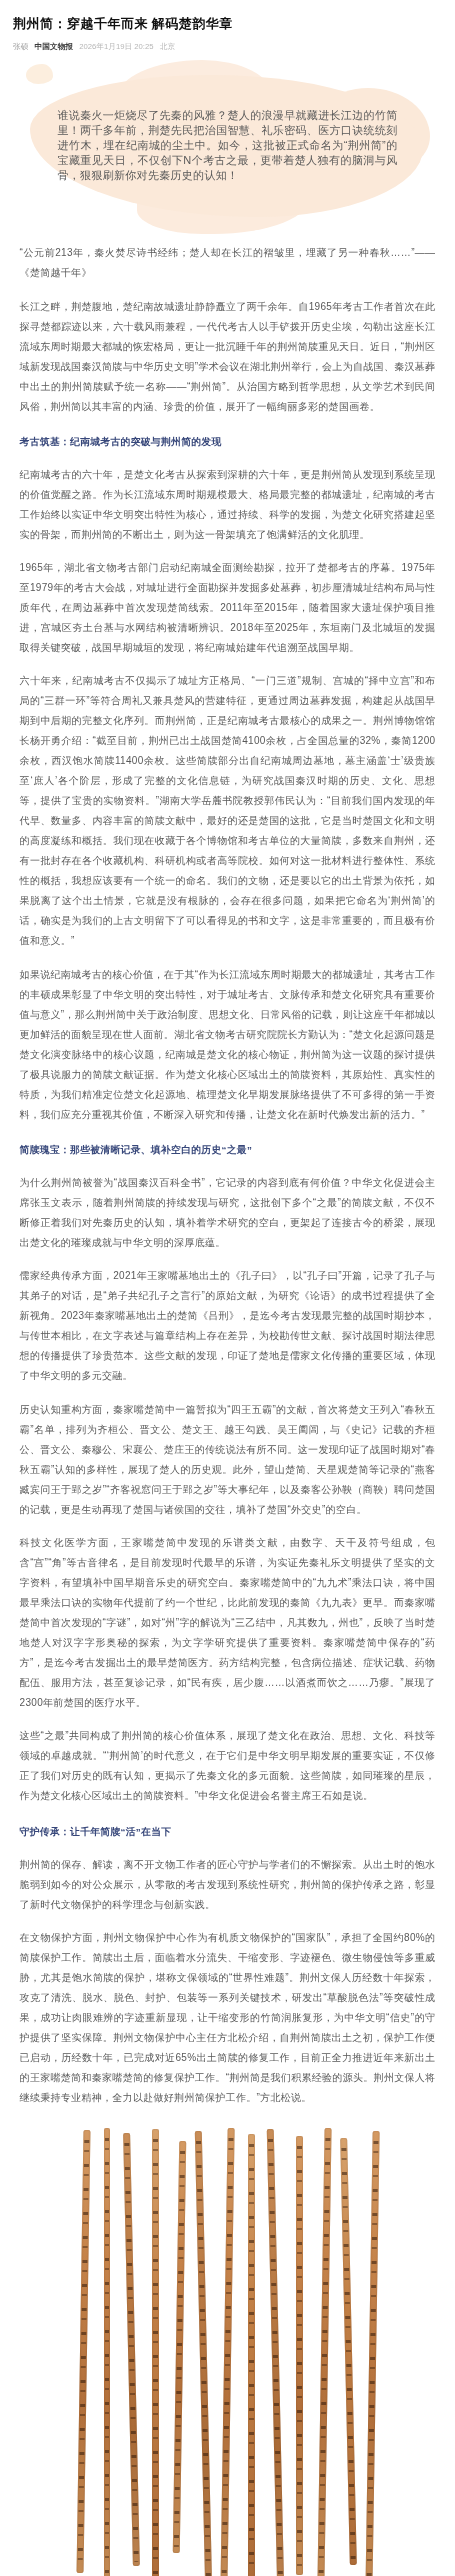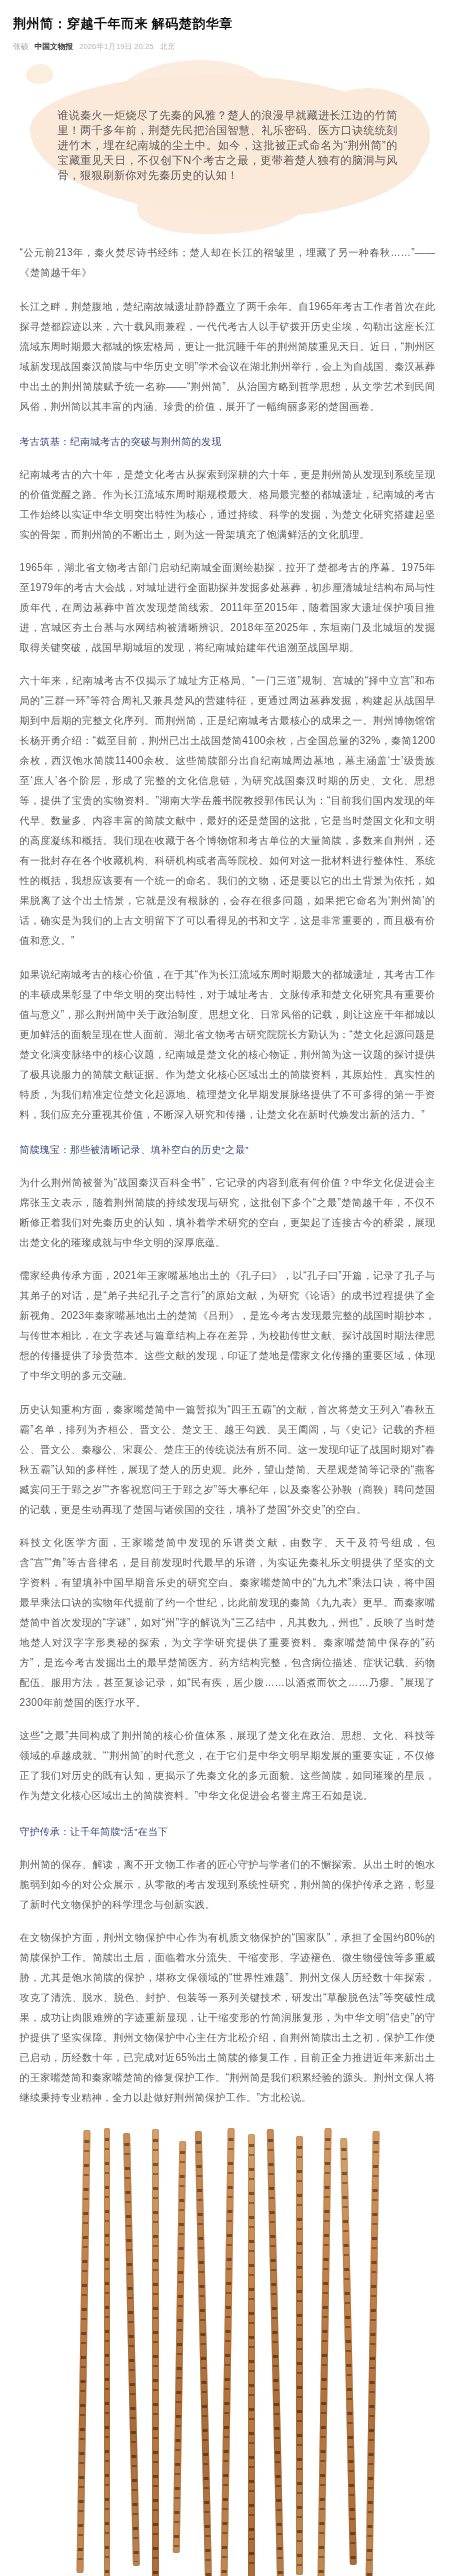--- a/index.html
+++ b/index.html
@@ -17,21 +17,21 @@
   .blob{position:absolute;background:#fbe9d9;}
   .blob-main{inset:7.2px 3.1px 5.2px 1px;border-radius:46% 54% 42% 58% / 38% 52% 48% 62%;}
   .blob-top{width:155px;height:62px;left:88px;top:-7.2px;border-radius:55% 45% 50% 50%/62% 58% 42% 38%;background:#fcecdf;}
   .blob-right{width:124px;height:88px;right:-4.1px;top:20.6px;border-radius:50% 50% 45% 55%/60% 55% 45% 40%;background:#fbe9d9;}
   .blob-bottom{width:175px;height:67px;left:108px;bottom:-11.3px;border-radius:48% 52% 60% 40%/55% 45% 62% 38%;background:#fcebdd;}
   .blob-dot{width:27px;height:19.6px;left:-3.1px;top:-3.1px;border-radius:60% 40% 55% 45%/55% 60% 40% 45%;background:#fceede;}
   .intro-text{position:relative;z-index:2;font-size:11px;line-height:15px;letter-spacing:0.3px;color:#595959;text-align:justify;margin:8px;}
   
   .para{font-size:10px;line-height:20px;letter-spacing:0.3px;text-align:justify;color:#585858;margin:0 0 13.4px;}
   .quote{margin-bottom:13.4px;}
-  .sec-heading{font-size:9.8px;font-weight:400;color:#37477a;letter-spacing:0.3px;margin:19.6px 0 15.5px;}
+  .sec-heading{font-size:9.8px;font-weight:700;color:#37477a;letter-spacing:0.3px;margin:19.6px 0 15.5px;}
   
   .fig{margin:7.2px 0 0;}
   .slips{display:flex;justify-content:space-between;align-items:flex-start;padding:6.2px 60px 0;height:466px;overflow:hidden;}
   .slip{width:6.7px;border-radius:2.1px;position:relative;flex:0 0 auto;
         background:linear-gradient(180deg,#d49a63 0%,#c5834a 28%,#b16f3a 62%,#c48c55 100%);
         box-shadow:inset 0 0 1.5px rgba(90,45,12,.45);}
   .slip::after{content:"";position:absolute;left:1px;right:1px;top:4.1px;bottom:4.1px;border-radius:1.5px;
         background:repeating-linear-gradient(180deg,rgba(40,20,8,0) 0 6.2px,rgba(48,24,9,.55) 6.2px 8.8px,rgba(40,20,8,0) 8.8px 16px,rgba(48,24,9,.42) 16px 18px,rgba(40,20,8,0) 18px 24px);}
   .slip:nth-child(odd){transform:rotate(.9deg);}
   .slip:nth-child(3n){transform:rotate(-1.3deg);background:linear-gradient(180deg,#c98e58 0%,#b87943 35%,#a96a36 70%,#bb8350 100%);}
@@ -80,21 +80,21 @@
 
     <p class="para">长江之畔，荆楚腹地，楚纪南故城遗址静静矗立了两千余年。自1965年考古工作者首次在此探寻楚都踪迹以来，六十载风雨兼程，一代代考古人以手铲拨开历史尘埃，勾勒出这座长江流域东周时期最大都城的恢宏格局，更让一批沉睡千年的荆州简牍重见天日。近日，“荆州区域新发现战国秦汉简牍与中华历史文明”学术会议在湖北荆州举行，会上为自战国、秦汉墓葬中出土的荆州简牍赋予统一名称——“荆州简”。从治国方略到哲学思想，从文学艺术到民间风俗，荆州简以其丰富的内涵、珍贵的价值，展开了一幅绚丽多彩的楚国画卷。</p>
 
     <h2 class="sec-heading">考古筑基：纪南城考古的突破与荆州简的发现</h2>
     <p class="para">纪南城考古的六十年，是楚文化考古从探索到深耕的六十年，更是荆州简从发现到系统呈现的价值觉醒之路。作为长江流域东周时期规模最大、格局最完整的都城遗址，纪南城的考古工作始终以实证中华文明突出特性为核心，通过持续、科学的发掘，为楚文化研究搭建起坚实的骨架，而荆州简的不断出土，则为这一骨架填充了饱满鲜活的文化肌理。</p>
     <p class="para">1965年，湖北省文物考古部门启动纪南城全面测绘勘探，拉开了楚都考古的序幕。1975年至1979年的考古大会战，对城址进行全面勘探并发掘多处墓葬，初步厘清城址结构布局与性质年代，在周边墓葬中首次发现楚简线索。2011年至2015年，随着国家大遗址保护项目推进，宫城区夯土台基与水网结构被清晰辨识。2018年至2025年，东垣南门及北城垣的发掘取得关键突破，战国早期城垣的发现，将纪南城始建年代追溯至战国早期。</p>
     <p class="para">六十年来，纪南城考古不仅揭示了城址方正格局、“一门三道”规制、宫城的“择中立宫”和布局的“三群一环”等符合周礼又兼具楚风的营建特征，更通过周边墓葬发掘，构建起从战国早期到中后期的完整文化序列。而荆州简，正是纪南城考古最核心的成果之一。荆州博物馆馆长杨开勇介绍：“截至目前，荆州已出土战国楚简4100余枚，占全国总量的32%，秦简1200余枚，西汉饱水简牍11400余枚。这些简牍部分出自纪南城周边墓地，墓主涵盖‘士’级贵族至‘庶人’各个阶层，形成了完整的文化信息链，为研究战国秦汉时期的历史、文化、思想等，提供了宝贵的实物资料。”湖南大学岳麓书院教授郭伟民认为：“目前我们国内发现的年代早、数量多、内容丰富的简牍文献中，最好的还是楚国的这批，它是当时楚国文化和文明的高度凝练和概括。我们现在收藏于各个博物馆和考古单位的大量简牍，多数来自荆州，还有一批封存在各个收藏机构、科研机构或者高等院校。如何对这一批材料进行整体性、系统性的概括，我想应该要有一个统一的命名。我们的文物，还是要以它的出土背景为依托，如果脱离了这个出土情景，它就是没有根脉的，会存在很多问题，如果把它命名为‘荆州简’的话，确实是为我们的上古文明留下了可以看得见的书和文字，这是非常重要的，而且极有价值和意义。”</p>
     <p class="para">如果说纪南城考古的核心价值，在于其“作为长江流域东周时期最大的都城遗址，其考古工作的丰硕成果彰显了中华文明的突出特性，对于城址考古、文脉传承和楚文化研究具有重要价值与意义”，那么荆州简中关于政治制度、思想文化、日常风俗的记载，则让这座千年都城以更加鲜活的面貌呈现在世人面前。湖北省文物考古研究院院长方勤认为：“楚文化起源问题是楚文化演变脉络中的核心议题，纪南城是楚文化的核心物证，荆州简为这一议题的探讨提供了极具说服力的简牍文献证据。作为楚文化核心区域出土的简牍资料，其原始性、真实性的特质，为我们精准定位楚文化起源地、梳理楚文化早期发展脉络提供了不可多得的第一手资料，我们应充分重视其价值，不断深入研究和传播，让楚文化在新时代焕发出新的活力。”</p>
 
     <h2 class="sec-heading">简牍瑰宝：那些被清晰记录、填补空白的历史“之最”</h2>
-    <p class="para">为什么荆州简被誉为“战国秦汉百科全书”，它记录的内容到底有何价值？中华文化促进会主席张玉文表示，随着荆州简牍的持续发现与研究，这批创下多个“之最”楚简越千年，不仅不断修正着我们对先秦历史的认知，填补着学术研究的空白，更架起了连接古今的桥梁，展现出楚文化的璀璨成就与中华文明的深厚底蕴。</p>
+    <p class="para">为什么荆州简被誉为“战国秦汉百科全书”，它记录的内容到底有何价值？中华文化促进会主席张玉文表示，随着荆州简牍的持续发现与研究，这批创下多个“之最”的简牍文献，不仅不断修正着我们对先秦历史的认知，填补着学术研究的空白，更架起了连接古今的桥梁，展现出楚文化的璀璨成就与中华文明的深厚底蕴。</p>
     <p class="para">儒家经典传承方面，2021年王家嘴墓地出土的《孔子曰》，以“孔子曰”开篇，记录了孔子与其弟子的对话，是“弟子共纪孔子之言行”的原始文献，为研究《论语》的成书过程提供了全新视角。2023年秦家嘴墓地出土的楚简《吕刑》，是迄今考古发现最完整的战国时期抄本，与传世本相比，在文字表述与篇章结构上存在差异，为校勘传世文献、探讨战国时期法律思想的传播提供了珍贵范本。这些文献的发现，印证了楚地是儒家文化传播的重要区域，体现了中华文明的多元交融。</p>
     <p class="para">历史认知重构方面，秦家嘴楚简中一篇暂拟为“四王五霸”的文献，首次将楚文王列入“春秋五霸”名单，排列为齐桓公、晋文公、楚文王、越王勾践、吴王阖闾，与《史记》记载的齐桓公、晋文公、秦穆公、宋襄公、楚庄王的传统说法有所不同。这一发现印证了战国时期对“春秋五霸”认知的多样性，展现了楚人的历史观。此外，望山楚简、天星观楚简等记录的“燕客臧宾问王于郢之岁”“齐客祝窓问王于郢之岁”等大事纪年，以及秦客公孙鞅（商鞅）聘问楚国的记载，更是生动再现了楚国与诸侯国的交往，填补了楚国“外交史”的空白。</p>
     <p class="para">科技文化医学方面，王家嘴楚简中发现的乐谱类文献，由数字、天干及符号组成，包含“宫”“角”等古音律名，是目前发现时代最早的乐谱，为实证先秦礼乐文明提供了坚实的文字资料，有望填补中国早期音乐史的研究空白。秦家嘴楚简中的“九九术”乘法口诀，将中国最早乘法口诀的实物年代提前了约一个世纪，比此前发现的秦简《九九表》更早。而秦家嘴楚简中首次发现的“字谜”，如对“州”字的解说为“三乙结中，凡其数九，州也”，反映了当时楚地楚人对汉字字形奥秘的探索，为文字学研究提供了重要资料。秦家嘴楚简中保存的“药方”，是迄今考古发掘出土的最早楚简医方。药方结构完整，包含病位描述、症状记载、药物配伍、服用方法，甚至复诊记录，如“民有疾，居少腹……以酒煮而饮之……乃瘳。”展现了2300年前楚国的医疗水平。</p>
     <p class="para">这些“之最”共同构成了荆州简的核心价值体系，展现了楚文化在政治、思想、文化、科技等领域的卓越成就。“‘荆州简’的时代意义，在于它们是中华文明早期发展的重要实证，不仅修正了我们对历史的既有认知，更揭示了先秦文化的多元面貌。这些简牍，如同璀璨的星辰，作为楚文化核心区域出土的简牍资料。”中华文化促进会名誉主席王石如是说。</p>
 
     <h2 class="sec-heading">守护传承：让千年简牍“活”在当下</h2>
     <p class="para">荆州简的保存、解读，离不开文物工作者的匠心守护与学者们的不懈探索。从出土时的饱水脆弱到如今的对公众展示，从零散的考古发现到系统性研究，荆州简的保护传承之路，彰显了新时代文物保护的科学理念与创新实践。</p>
     <p class="para">在文物保护方面，荆州文物保护中心作为有机质文物保护的“国家队”，承担了全国约80%的简牍保护工作。简牍出土后，面临着水分流失、干缩变形、字迹褪色、微生物侵蚀等多重威胁，尤其是饱水简牍的保护，堪称文保领域的“世界性难题”。荆州文保人历经数十年探索，攻克了清洗、脱水、脱色、封护、包装等一系列关键技术，研发出“草酸脱色法”等突破性成果，成功让肉眼难辨的字迹重新显现，让干缩变形的竹简润胀复形，为中华文明“信史”的守护提供了坚实保障。荆州文物保护中心主任方北松介绍，自荆州简牍出土之初，保护工作便已启动，历经数十年，已完成对近65%出土简牍的修复工作，目前正全力推进近年来新出土的王家嘴楚简和秦家嘴楚简的修复保护工作。“荆州简是我们积累经验的源头。荆州文保人将继续秉持专业精神，全力以赴做好荆州简保护工作。”方北松说。</p>
 
     <figure class="fig" style="margin:0">

